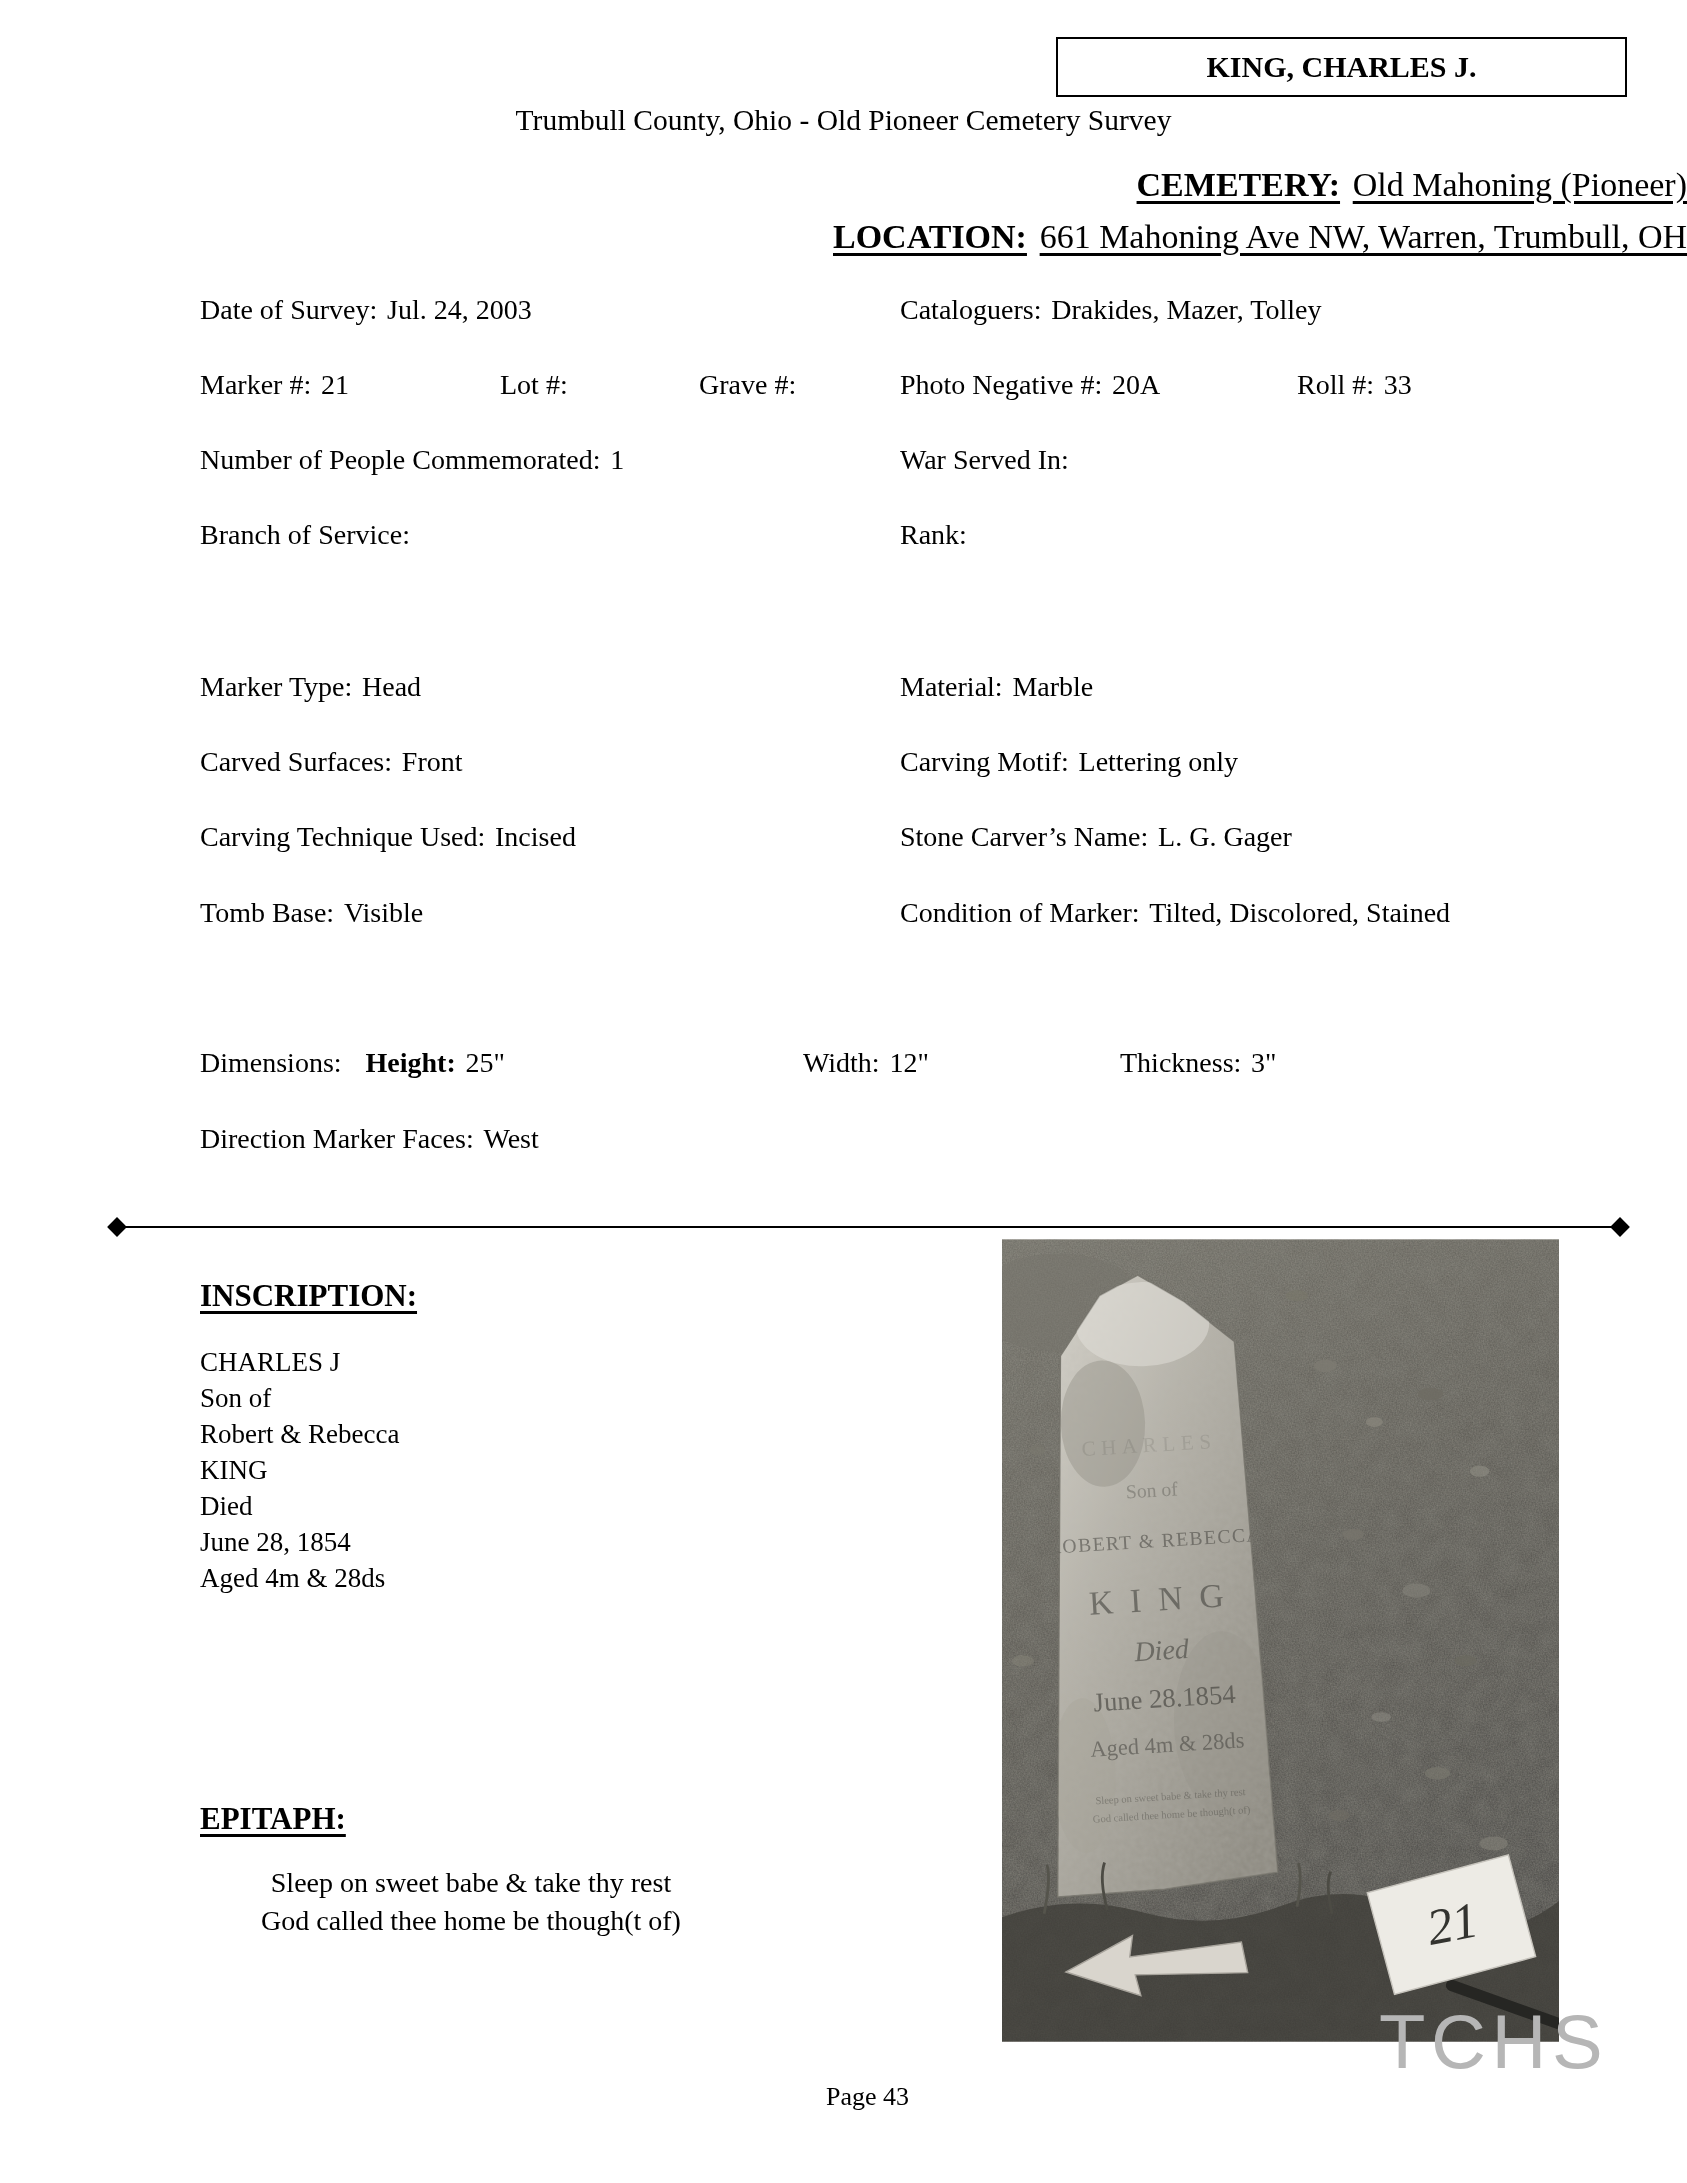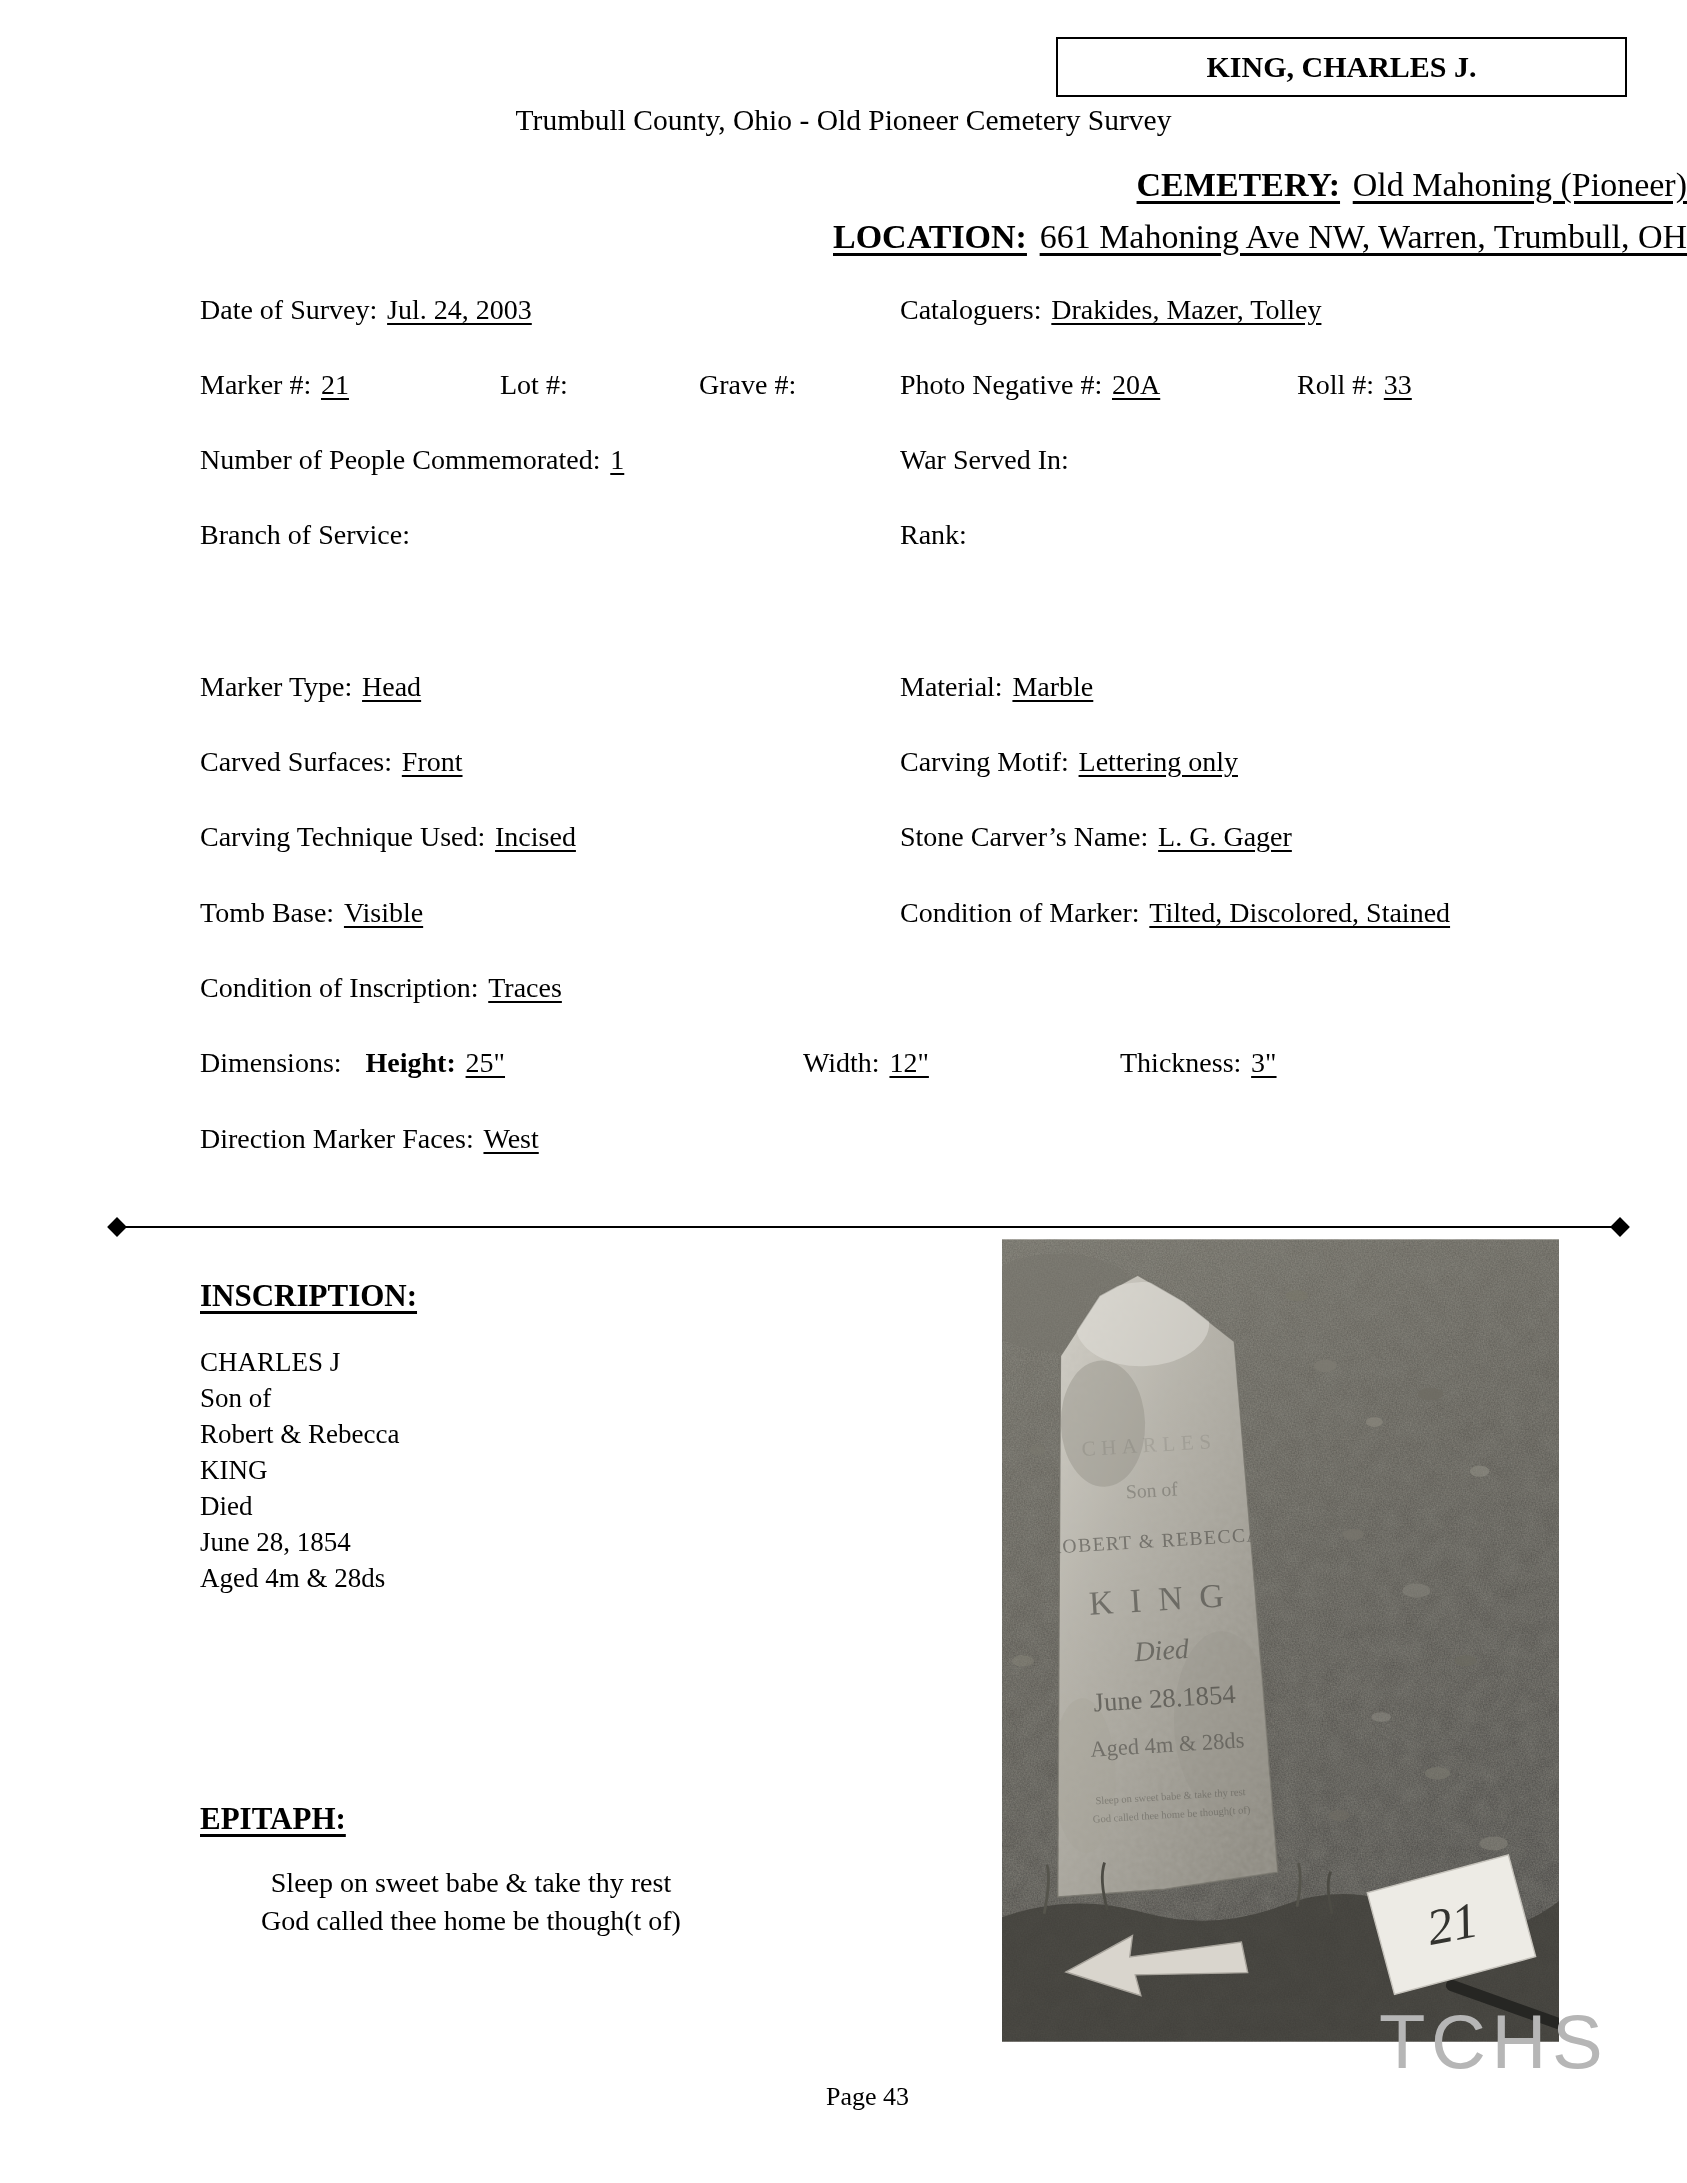--- a/index.html
+++ b/index.html
@@ -16,21 +16,21 @@
   .survey-title { position:absolute; top:104px; left:0; width:100%; text-align:center; font-size:29.5px; }
   .hline { position:absolute; left:0; width:100%; text-align:right; font-size:34px; }
   .hline .hlbl { font-weight:bold; text-decoration:underline; text-underline-offset:4.9px; }
   .hline .hval { text-decoration:underline; text-underline-offset:4.9px; margin-left:12.7px; }
   .cemetery-line { top:166px; }
   .location-line { top:218px; }
 
   .frow { position:absolute; left:0; width:100%; height:38px; }
   .fpos { position:absolute; white-space:nowrap; }
   .lbl { font-weight:normal; }
-  .val { text-decoration:underline; text-underline-offset:4.2px; margin-left:9.8px;text-align:center; }
+  .val { text-underline-offset:4.2px; margin-left:9.8px;text-align:center; }
   .lbl2 { font-weight:bold; margin-left:24px; }
 
   .divider { position:absolute; top:1220px; left:110px; right:60px; display:flex; align-items:center; }
   .dia { width:14px; height:14px; background:#000; transform:rotate(45deg); flex:0 0 auto; }
   .dline { flex:1 1 auto; height:2.1px; background:#000; margin:0 -3.5px; }
 
   .sec-head {
     position:absolute; left:200px; font-weight:bold; font-size:31px;
     text-decoration:underline; text-underline-offset:4.9px;
   }
@@ -143,25 +143,20 @@
 
   <div class="frow" style="top:821px">
     <span class="fpos" style="left:200px">
       <span class="lbl">Carving Technique Used:</span><span class="val">Incised</span>
     </span>
     <span class="fpos" style="left:900px">
       <span class="lbl">Stone Carver’s Name:</span><span class="val">L. G. Gager</span>
     </span>
   </div>
 
-  <div class="frow" style="top:972px">
-    <span class="fpos" style="left:200px">
-      <span class="lbl">Condition of Inscription:</span><span class="val">Traces</span>
-    </span>
-  </div>
 
   <div class="frow" style="top:1047px">
     <span class="fpos" style="left:200px">
       <span class="lbl">Dimensions:</span><span class="lbl2">Height:</span><span class="val">25"</span>
     </span>
     <span class="fpos" style="left:803px">
       <span class="lbl">Width:</span><span class="val">12"</span>
     </span>
     <span class="fpos" style="left:1120px">
       <span class="lbl">Thickness:</span><span class="val">3"</span>

